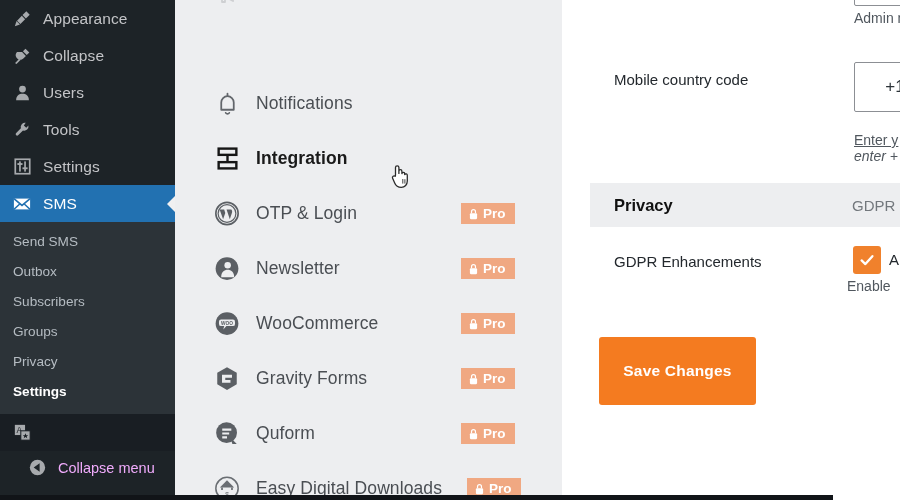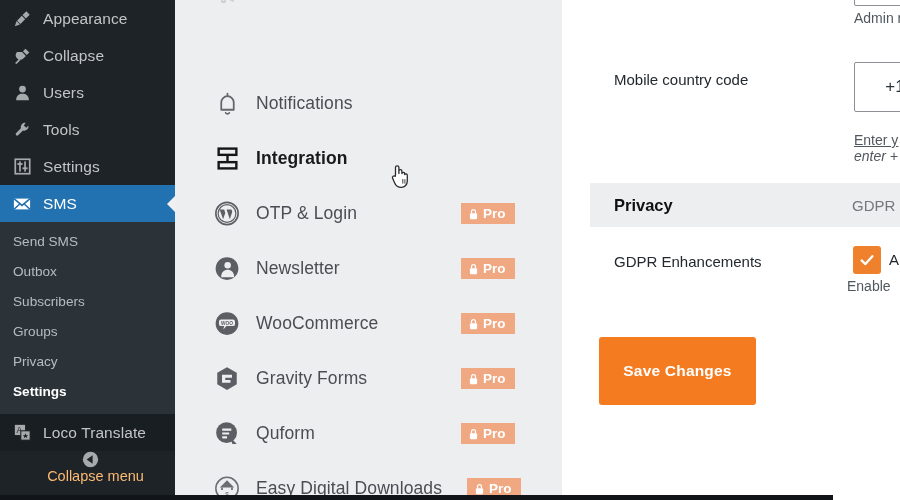--- a/index.html
+++ b/index.html
@@ -65,25 +65,24 @@
   }
   .wp-sub-item.current {
     color: #ffffff;
     font-weight: bold;
   }
 
   .wp-bottom-block { background: #191e23; }
   .wp-collapse {
     display: flex; align-items: center;
     height: 33px;
-    padding-left: 16px;
-    color: #fdba74;
+    padding-left: 26px;
+    color: #f0abfc;
     font-size: 14.5px;
     background: #1d2327;
-    flex-direction: column;
   }
   .wp-collapse .ic { width: 22px; margin-right: 10px; display:flex; align-items:center; justify-content:center;}
 
   
   .tabs-panel {
     position: absolute; left: 175px; top: 0;
     width: 387px; height: 500px;
     background: #edeef0;
     overflow: hidden;
   }
@@ -322,21 +321,20 @@
     <div class="wp-bottom-block">
       <div class="wp-top-item" style="background:#191e23;">
         <span class="ic">
           <svg width="17" height="17" viewBox="0 0 20 20">
             <rect x="1" y="1" width="12" height="12" fill="#a7aaad"></rect>
             <text x="3" y="11" font-size="10" font-family="Liberation Sans, sans-serif" fill="#191e23">A</text>
             <rect x="8" y="8" width="11" height="11" fill="#a7aaad" stroke="#191e23" stroke-width="1.2"></rect>
             <path d="M13.5 11 L14.4 13.2 L16.7 13.2 L14.9 14.6 L15.6 16.8 L13.5 15.4 L11.4 16.8 L12.1 14.6 L10.3 13.2 L12.6 13.2 Z" fill="#191e23"></path>
           </svg>
         </span>
-        <span class="lbl">Loco Translate</span>
       </div>
     </div>
 
     <div class="wp-collapse">
       <span class="ic">
         <svg width="17" height="17" viewBox="0 0 20 20">
           <circle cx="10" cy="10" r="9" fill="#a7aaad"></circle>
           <path d="M12.5 5 L12.5 15 L5.5 10 Z" fill="#1d2327"></path>
         </svg>
       </span>

